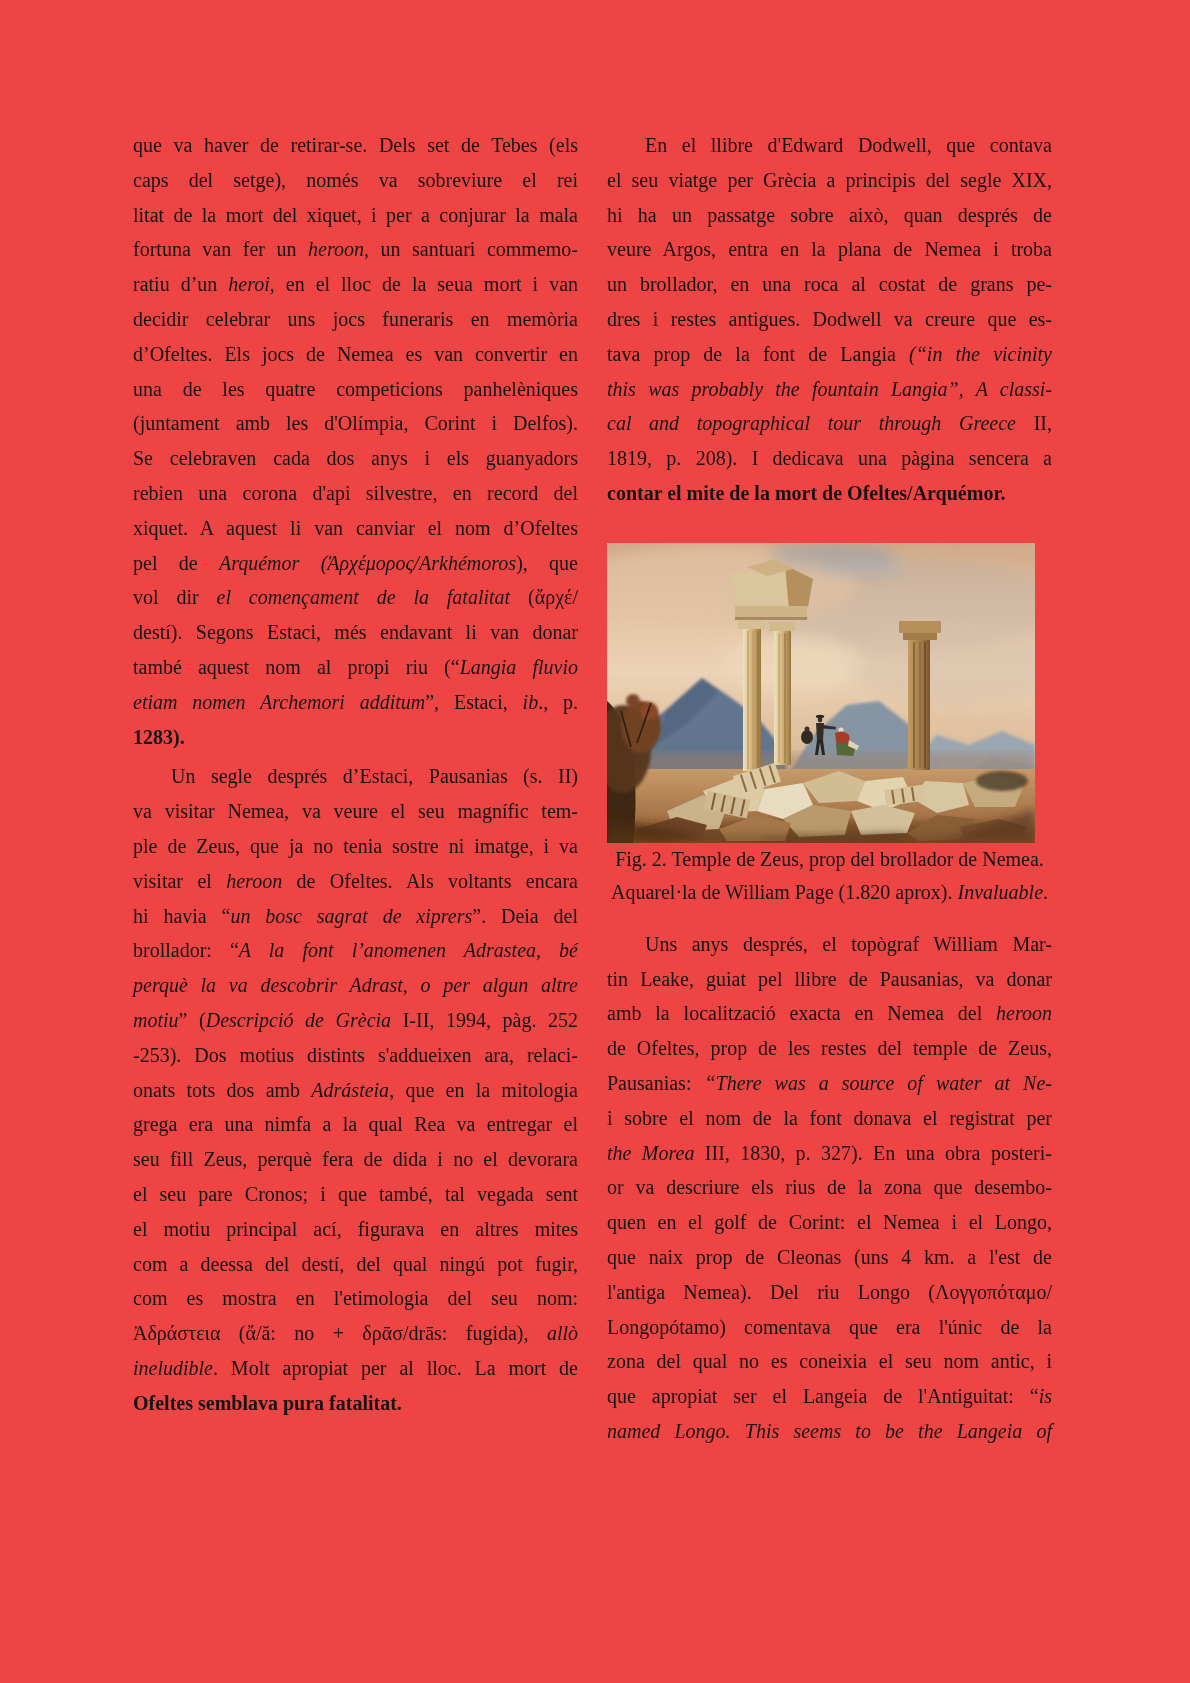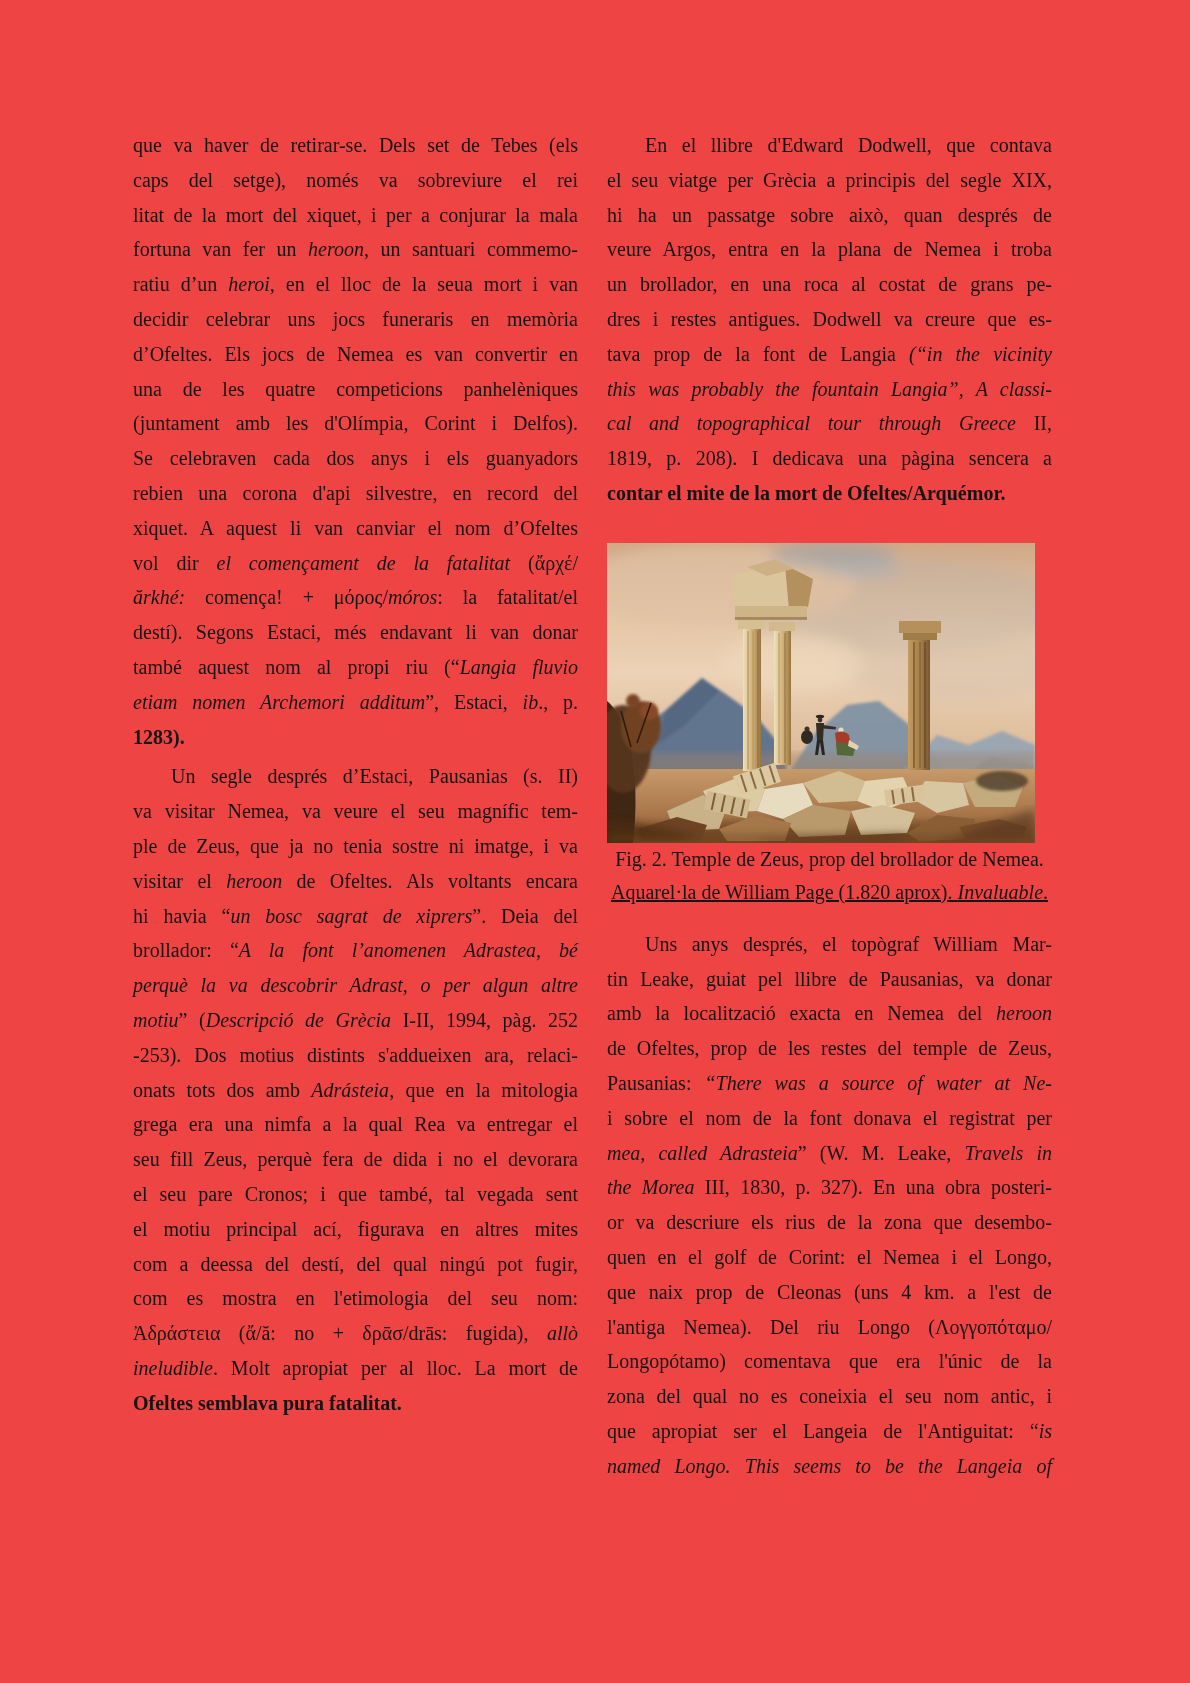--- a/index.html
+++ b/index.html
@@ -14,21 +14,21 @@
   .tl{text-align:justify;text-align-last:justify;white-space:normal;}
   .tl.fin{text-align-last:left;font-weight:bold;}
   .tl.ind{text-indent:38px;}
   .it{font-style:italic;}
   .para{margin:0;}
   .para + .para{margin-top:5px;}
   figure{margin:32px 0 0 0;padding:0;}
   .art{width:428px;height:300px;box-shadow:0 0 0 1px rgba(120,95,70,.35) inset;}
   .art svg{display:block;width:428px;height:300px;}
   figcaption{margin-top:0;text-align:center;font-size:20px;line-height:33px;}
-  .cap2 .u{text-decoration:underline;}
+  .cap2 .u{}
   .col.right .para.after-fig{margin-top:18px;}
 </style>
 </head>
 <body>
 
 <div class="page">
 
   <div class="col left">
     <div class="para">
         <div class="tl"><span>que va haver de retirar-se. Dels set de Tebes (els</span></div>
@@ -36,22 +36,22 @@
         <div class="tl"><span>litat de la mort del xiquet, i per a conjurar la mala</span></div>
         <div class="tl"><span>fortuna van fer un </span><span class="it">heroon</span><span>, un santuari commemo-</span></div>
         <div class="tl"><span>ratiu d’un </span><span class="it">heroi,</span><span> en el lloc de la seua mort i van</span></div>
         <div class="tl"><span>decidir celebrar uns jocs funeraris en memòria</span></div>
         <div class="tl"><span>d’Ofeltes. Els jocs de Nemea es van convertir en</span></div>
         <div class="tl"><span>una de les quatre competicions panhelèniques</span></div>
         <div class="tl"><span>(juntament amb les d'Olímpia, Corint i Delfos).</span></div>
         <div class="tl"><span>Se celebraven cada dos anys i els guanyadors</span></div>
         <div class="tl"><span>rebien una corona d'api silvestre, en record del</span></div>
         <div class="tl"><span>xiquet. A aquest li van canviar el nom d’Ofeltes</span></div>
+        <div class="tl"><span>pel de </span><span class="it">Arquémor (Ἀρχέμορος/Arkhémoros</span><span>), que</span></div>
         <div class="tl"><span>vol dir </span><span class="it">el començament de la fatalitat</span><span> (ἄρχέ/</span></div>
-        <div class="tl"><span class="it">ărkhé:</span><span> comença! + μόρος/</span><span class="it">móros</span><span>: la fatalitat/el</span></div>
         <div class="tl"><span>destí). Segons Estaci, més endavant li van donar</span></div>
         <div class="tl"><span>també aquest nom al propi riu (“</span><span class="it">Langia fluvio</span></div>
         <div class="tl"><span class="it">etiam nomen Archemori additum</span><span>”, Estaci, </span><span class="it">ib</span><span>., p.</span></div>
         <div class="tl fin"><span>1283).</span></div>
       </div>
     <div class="para">
         <div class="tl ind"><span>Un segle després d’Estaci, Pausanias (s. II)</span></div>
         <div class="tl"><span>va visitar Nemea, va veure el seu magnífic tem-</span></div>
         <div class="tl"><span>ple de Zeus, que ja no tenia sostre ni imatge, i va</span></div>
         <div class="tl"><span>visitar el </span><span class="it">heroon</span><span> de Ofeltes. Als voltants encara</span></div>
@@ -249,21 +249,20 @@
       </figcaption>
     </figure>
 
     <div class="para after-fig">
         <div class="tl ind"><span>Uns anys després, el topògraf William Mar-</span></div>
         <div class="tl"><span>tin Leake, guiat pel llibre de Pausanias, va donar</span></div>
         <div class="tl"><span>amb la localització exacta en Nemea del </span><span class="it">heroon</span></div>
         <div class="tl"><span>de Ofeltes, prop de les restes del temple de Zeus,</span></div>
         <div class="tl"><span>Pausanias: </span><span class="it">“There was a source of water at Ne-</span></div>
         <div class="tl"><span>i sobre el nom de la font donava el registrat per</span></div>
-        <div class="tl"><span class="it">mea, called Adrasteia</span><span>” (W. M. Leake, </span><span class="it">Travels in</span></div>
         <div class="tl"><span class="it">the Morea</span><span> III, 1830, p. 327). En una obra posteri-</span></div>
         <div class="tl"><span>or va descriure els rius de la zona que desembo-</span></div>
         <div class="tl"><span>quen en el golf de Corint: el Nemea i el Longo,</span></div>
         <div class="tl"><span>que naix prop de Cleonas (uns 4 km. a l'est de</span></div>
         <div class="tl"><span>l'antiga Nemea). Del riu Longo (Λογγοπόταμο/</span></div>
         <div class="tl"><span>Longopótamo) comentava que era l'únic de la</span></div>
         <div class="tl"><span>zona del qual no es coneixia el seu nom antic, i</span></div>
         <div class="tl"><span>que apropiat ser el Langeia de l'Antiguitat: “</span><span class="it">is</span></div>
         <div class="tl"><span class="it">named Longo. This seems to be the Langeia of</span></div>
       </div>

